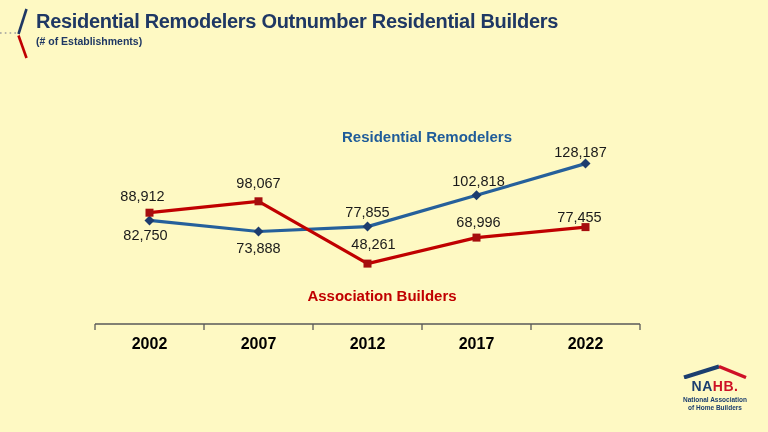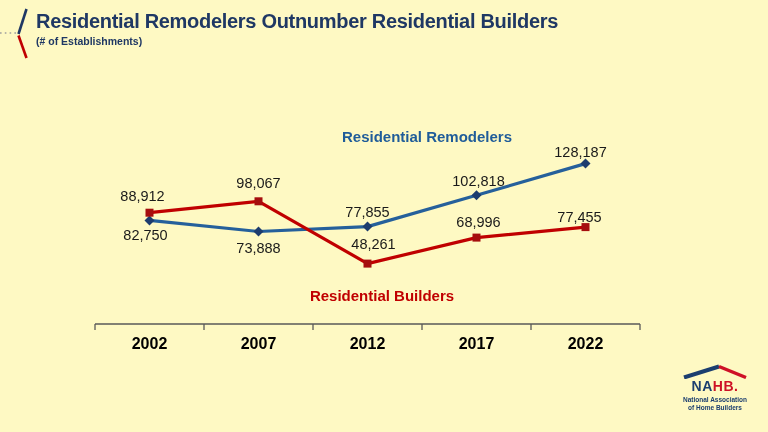--- a/index.html
+++ b/index.html
@@ -79,21 +79,21 @@
       <text x="258.5" y="188.3" text-anchor="middle" font-size="14.5" fill="#1a1a1a">98,067</text>
       <rect x="363.5" y="259.6" width="8" height="8" fill="#A50E0E"></rect>
       <text x="373.5" y="248.6" text-anchor="middle" font-size="14.5" fill="#1a1a1a">48,261</text>
       <rect x="472.5" y="233.6" width="8" height="8" fill="#A50E0E"></rect>
       <text x="478.5" y="226.6" text-anchor="middle" font-size="14.5" fill="#1a1a1a">68,996</text>
       <rect x="581.5" y="223.1" width="8" height="8" fill="#A50E0E"></rect>
       <text x="579.5" y="222.1" text-anchor="middle" font-size="14.5" fill="#1a1a1a">77,455</text>
     </svg>
 
   <div class="series-label remodelers">Residential Remodelers</div>
-  <div class="series-label builders">Residential Builders</div>
+  <div class="series-label builders">Association Builders</div>
 
 
   <div class="nahb-logo">
     <svg class="nahb-roof" width="66" height="15">
       <polyline points="2,13.5 37,2.5" fill="none" stroke="#1B3E6F" stroke-width="4"></polyline>
       <polyline points="37,2.5 64,13.5" fill="none" stroke="#CE1126" stroke-width="3.4"></polyline>
     </svg>
     <div class="nahb-acronym"><span class="na">NA</span><span class="hb">HB</span><span class="hb">.</span></div>
     <div class="nahb-tagline">
       <div>National Association</div>

